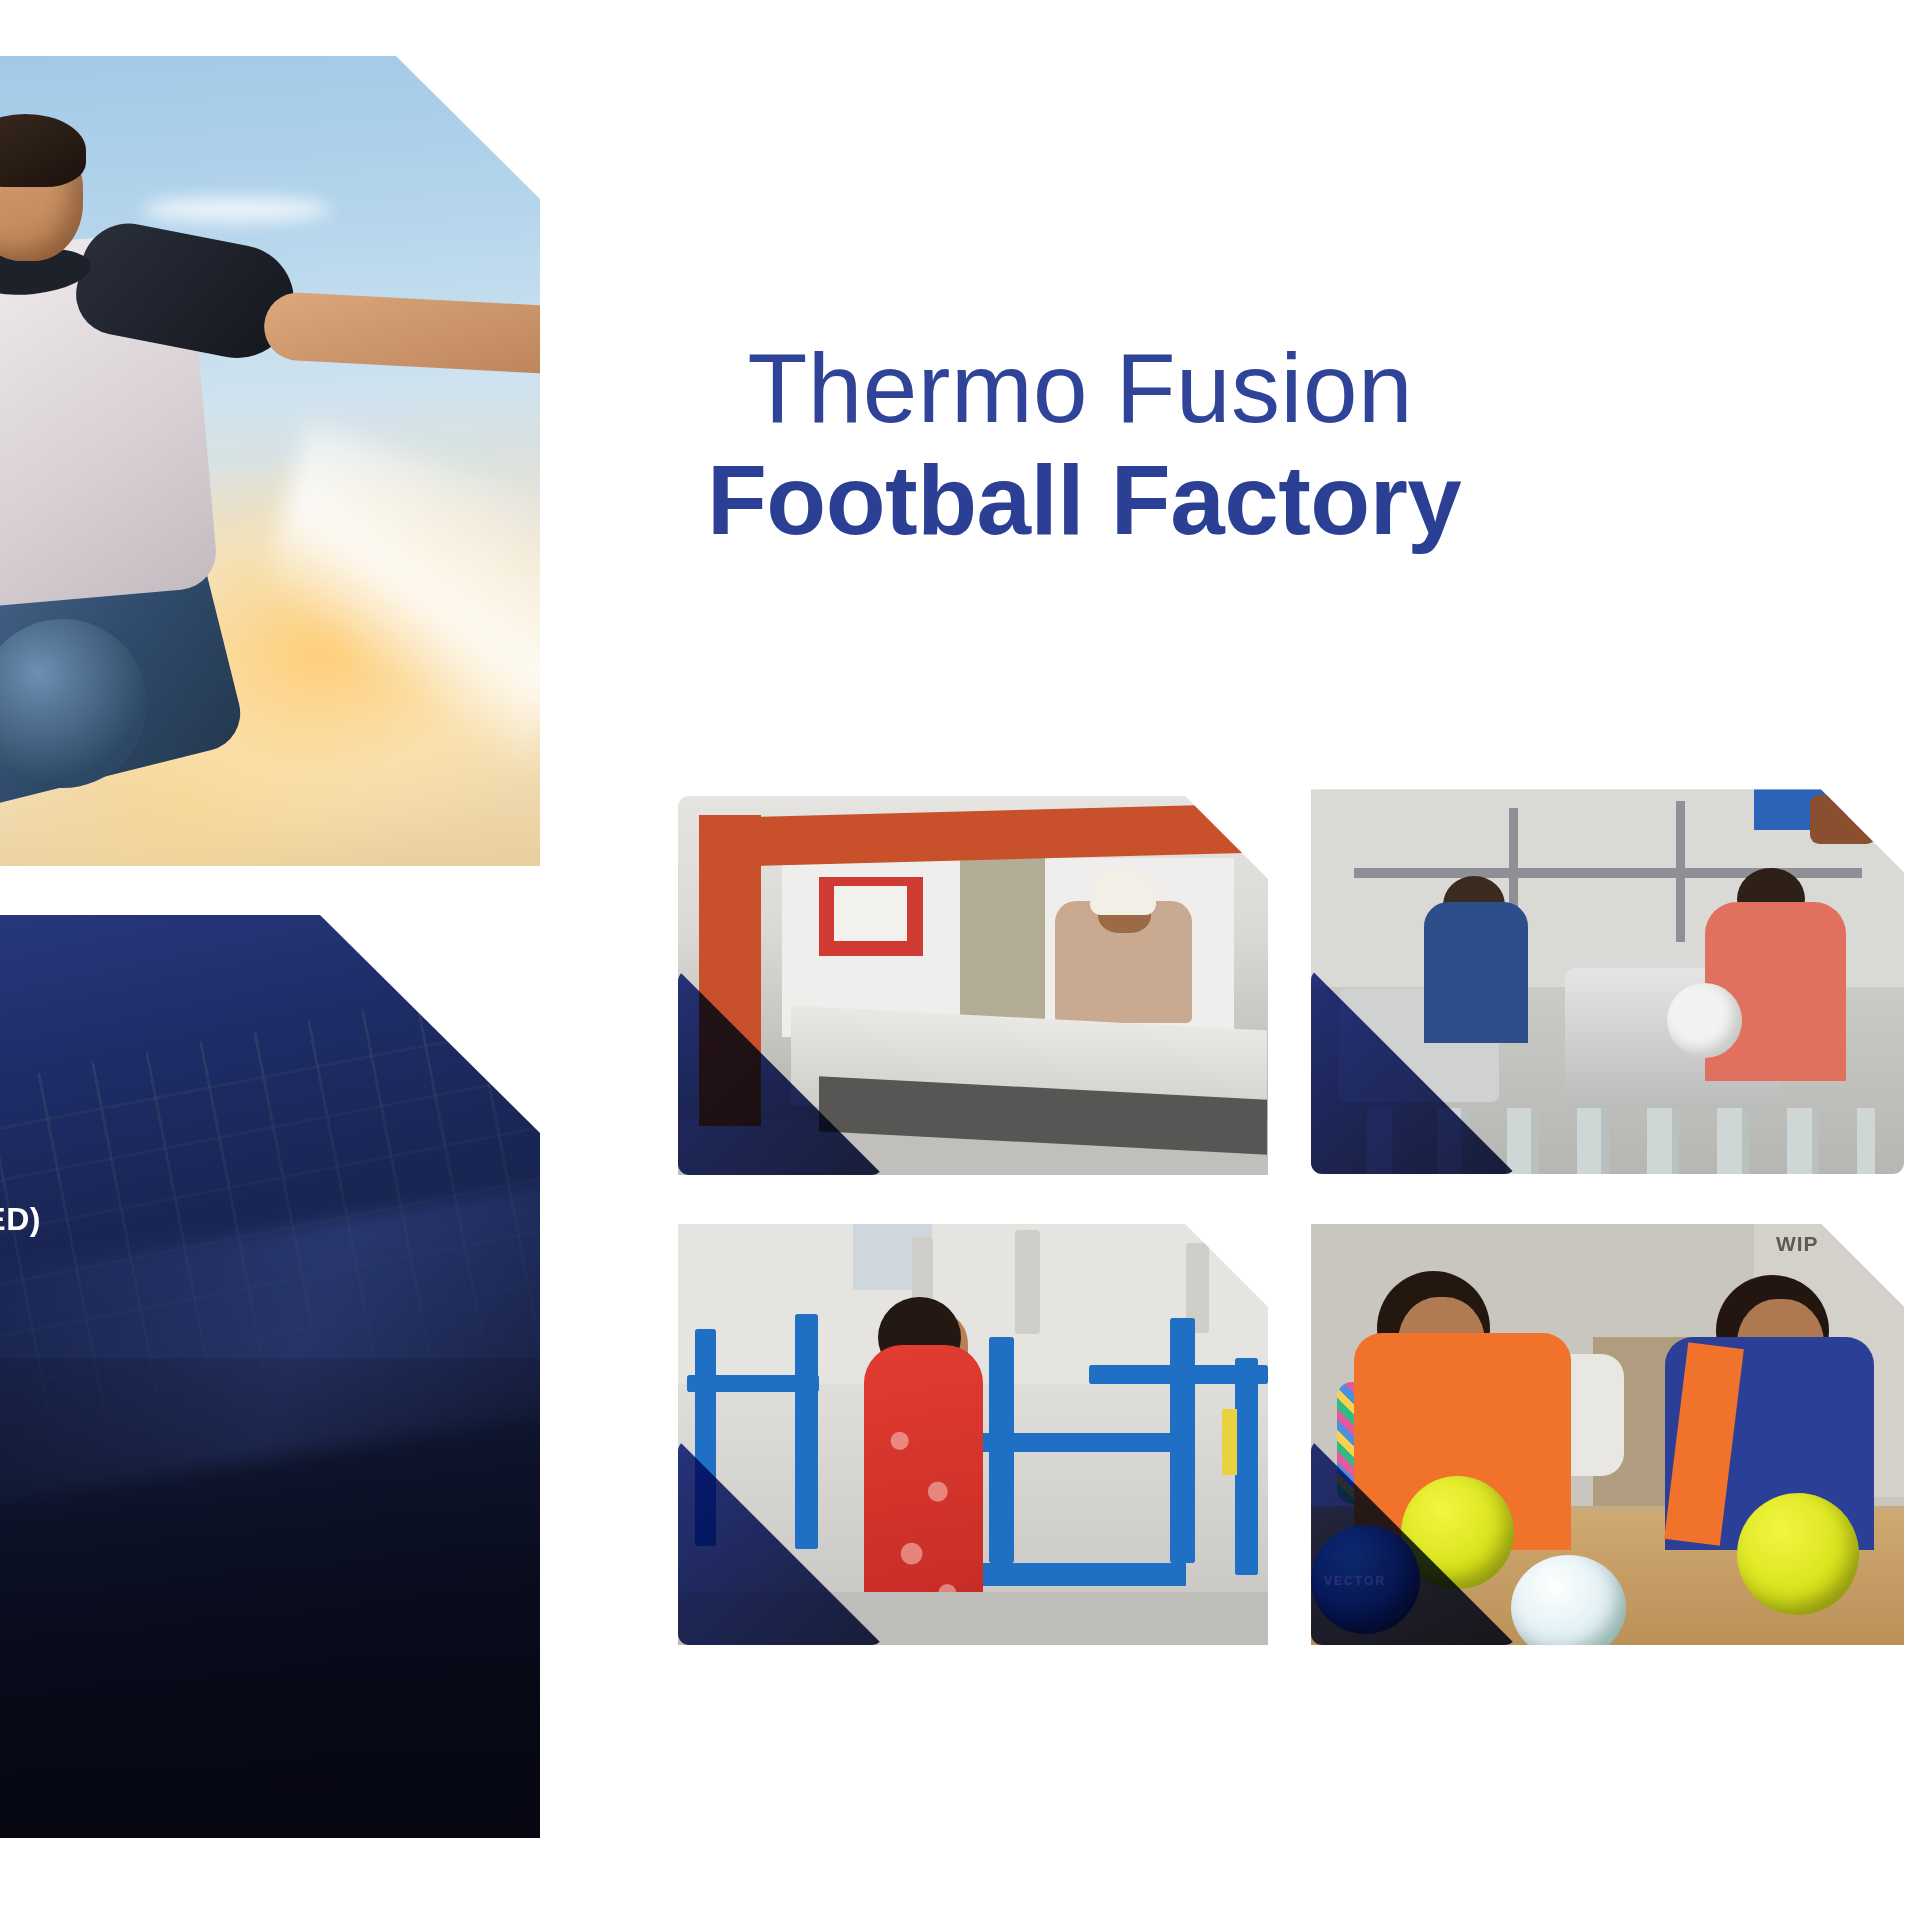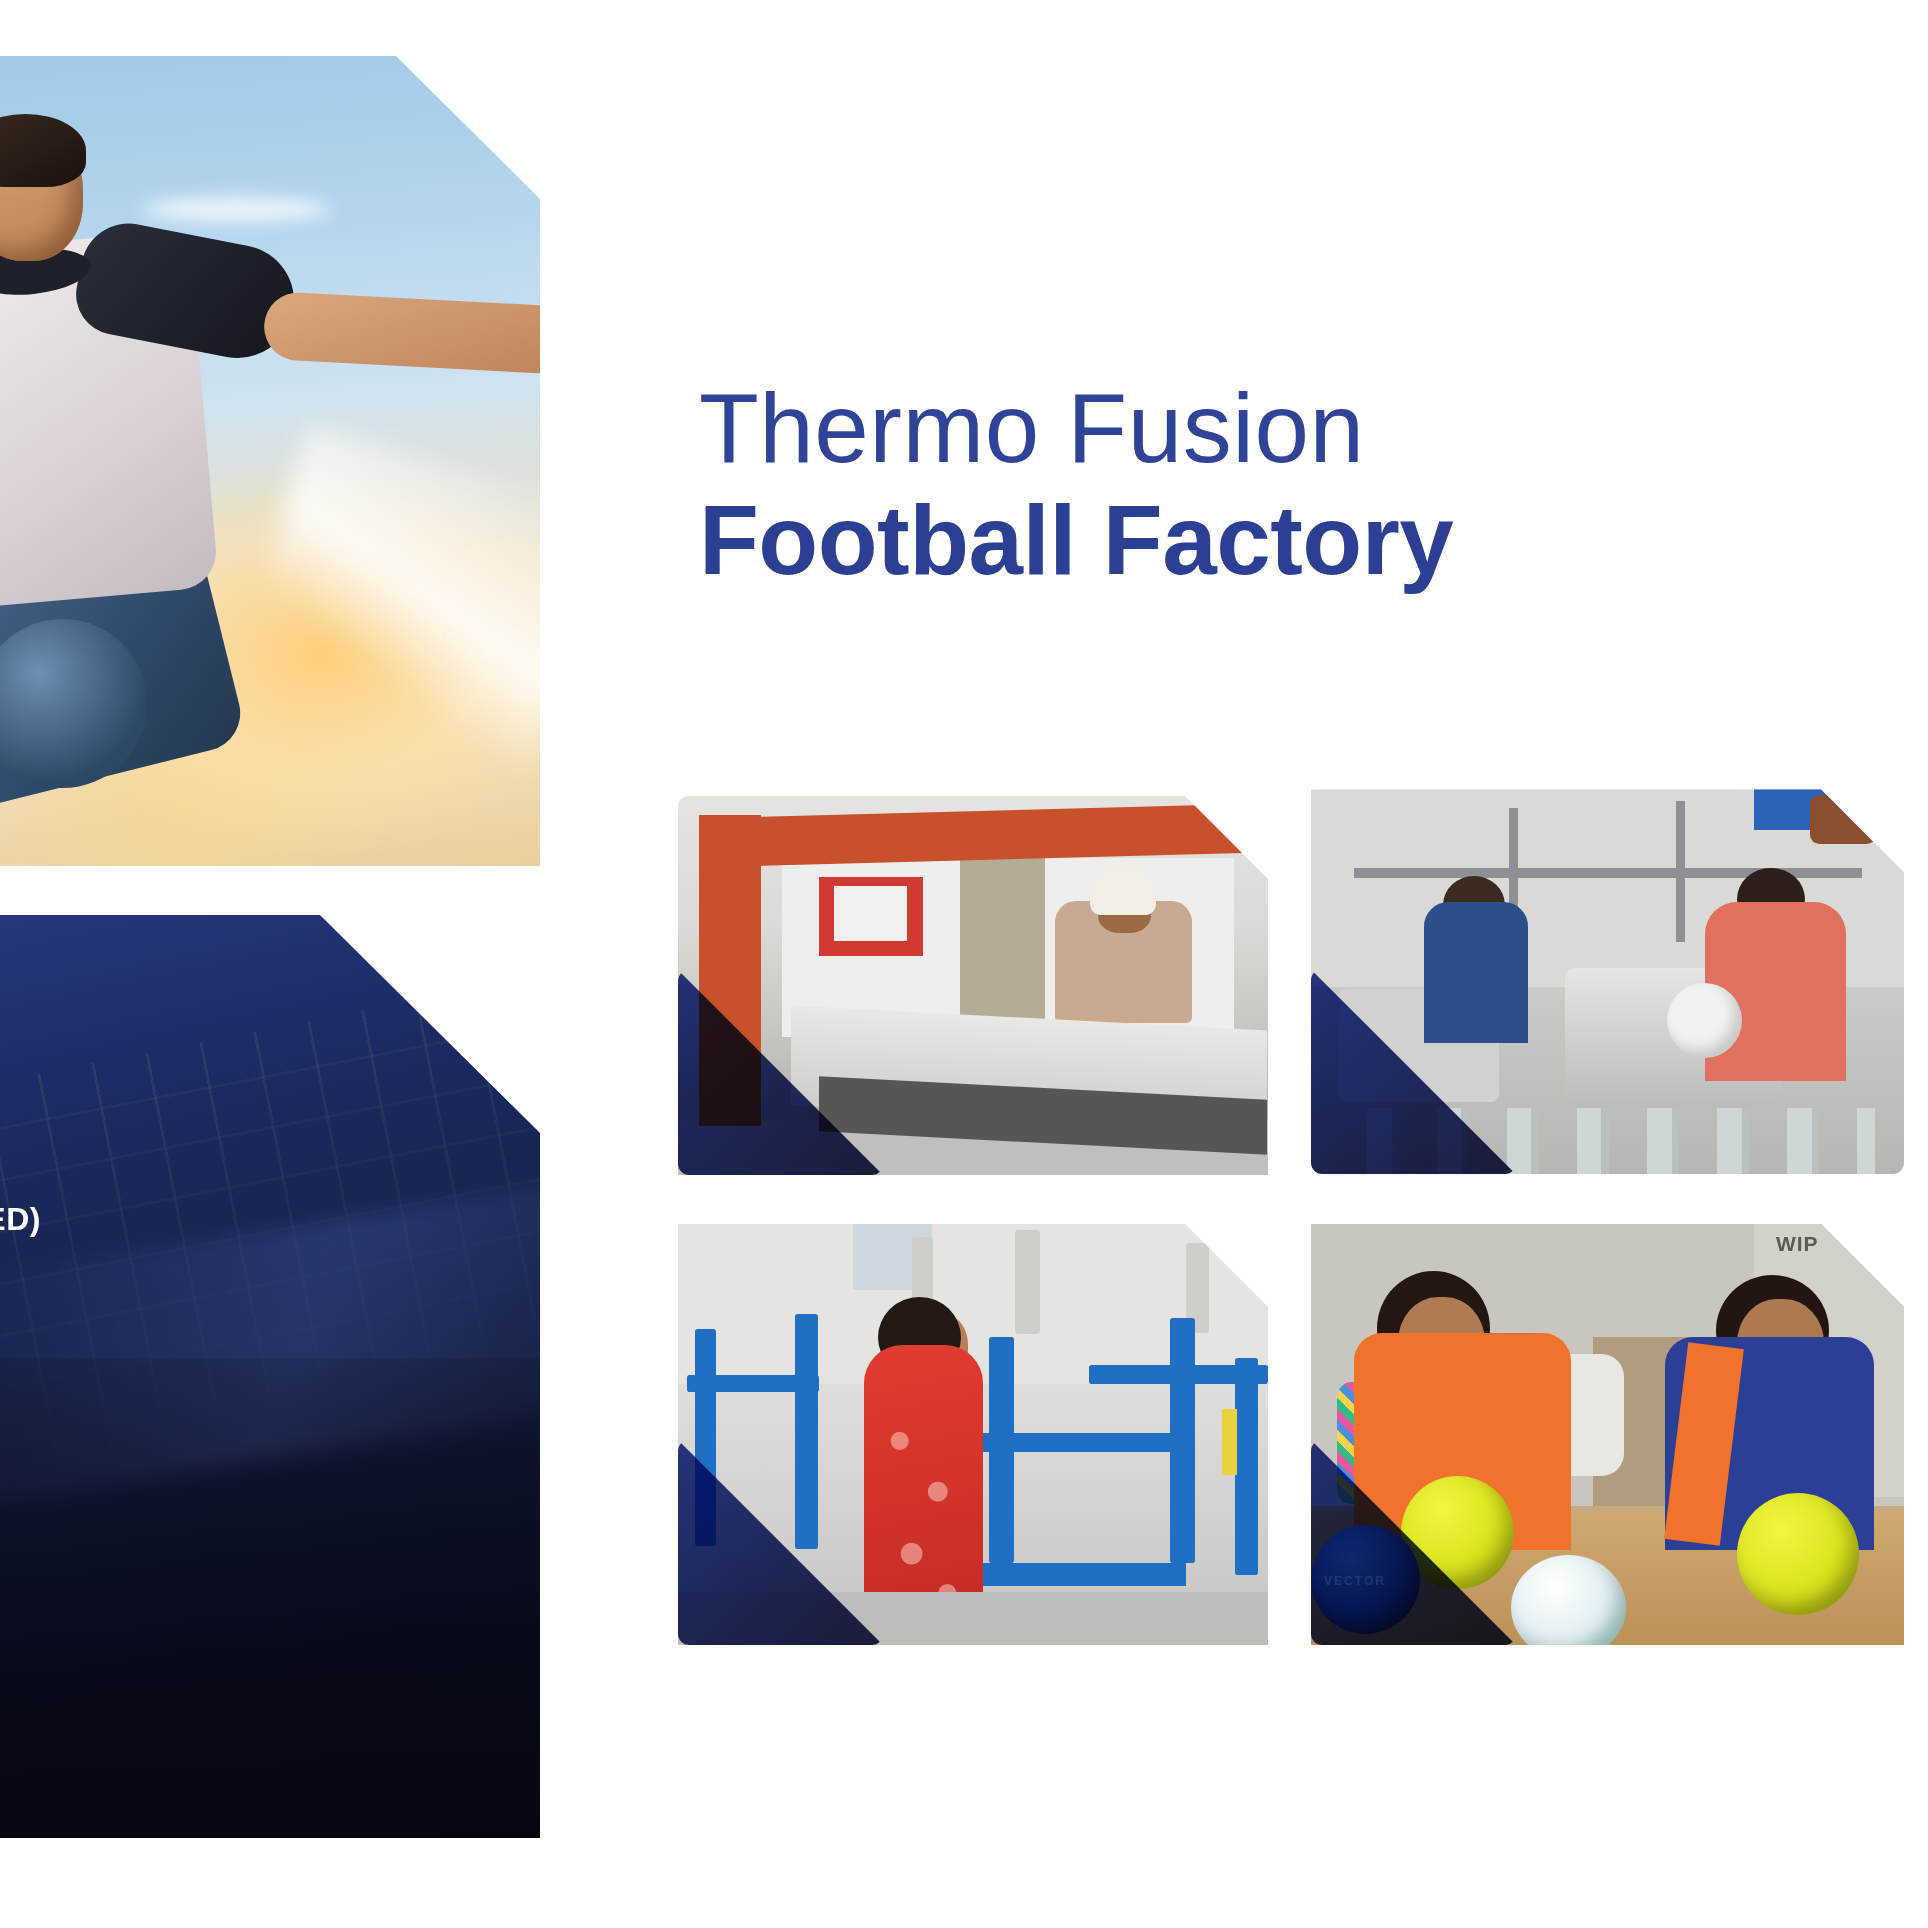--- a/index.html
+++ b/index.html
@@ -60,23 +60,23 @@
       background:linear-gradient(120deg,rgba(60,80,150,.0),rgba(70,92,170,.35),rgba(60,80,150,0));
       transform:rotate(-9deg);filter:blur(9.4px);}
   #hero-overlay .shade-b{position:absolute;left:0;top:443px;width:540px;height:538px;
       background:linear-gradient(180deg,rgba(8,10,24,.15),rgba(5,6,16,.98));}
 
   
   .frag{position:absolute;color:#ffffff;letter-spacing:0.5px;white-space:nowrap;}
   #frag-layered{left:-83px;top:1145px;font-size:32px;font-weight:700;}
 
   
-  #headings{position:absolute;left:699px;top:376px;}
+  #headings{position:absolute;left:699px;top:336px;text-align:center;}
   #title-light{font-size:98px;font-weight:300;color:#2f4498;line-height:1.08;letter-spacing:0.5px;}
-  #title-bold {font-size:98px;font-weight:700;color:#2b4095;line-height:1.12;letter-spacing:-0.5px;margin-top:3.8px;}
+  #title-bold {font-size:98px;font-weight:700;color:#2b4095;line-height:1.12;letter-spacing:-0.5px;margin-top:3.8px;margin-left:8px;}
 
   
   #photo-grid{position:absolute;left:678px;top:796px;width:1224px;height:849px;}
   .cell{position:absolute;overflow:hidden;}
   .shot{position:absolute;inset:0;border-radius:11.3px;
       -webkit-clip-path:polygon(0 0,calc(100% - 83px) 0,100% 83px,100% 100%,0 100%);
       clip-path:polygon(0 0,calc(100% - 83px) 0,100% 83px,100% 100%,0 100%);}
   
   .tri{position:absolute;left:0;bottom:0;width:205px;height:205px;border-radius:11.3px;
       -webkit-clip-path:polygon(0 0,0 100%,100% 100%);

